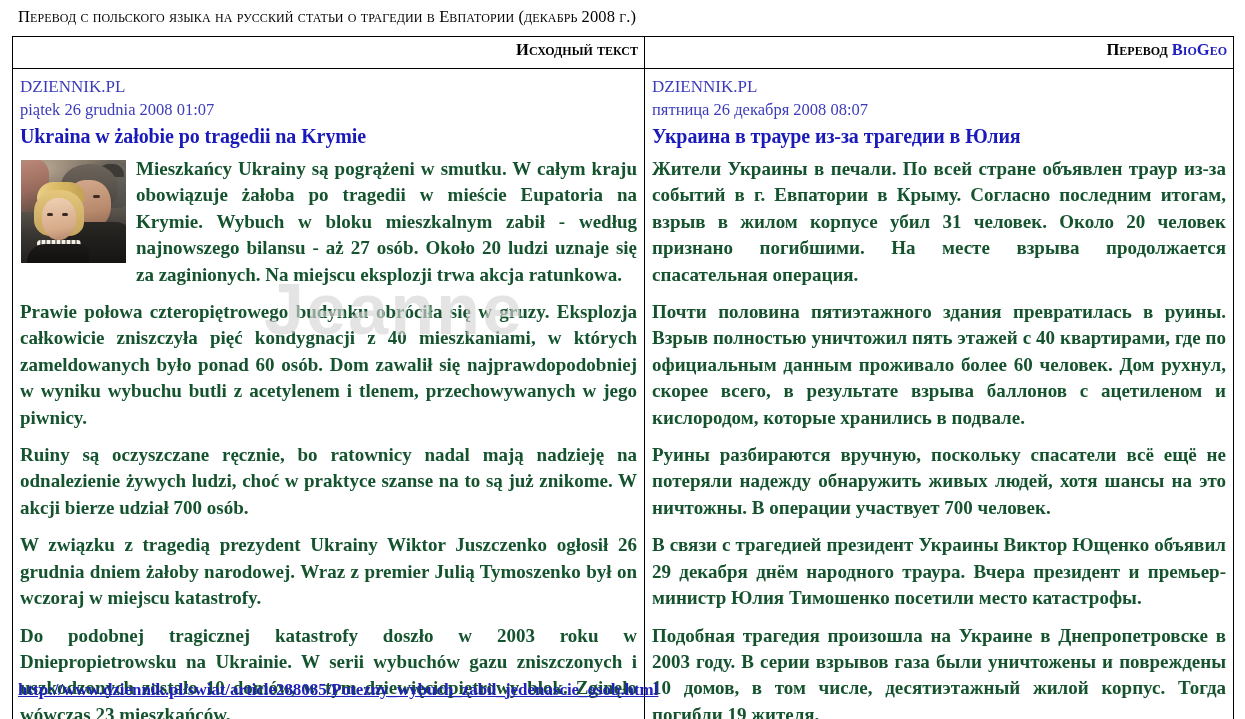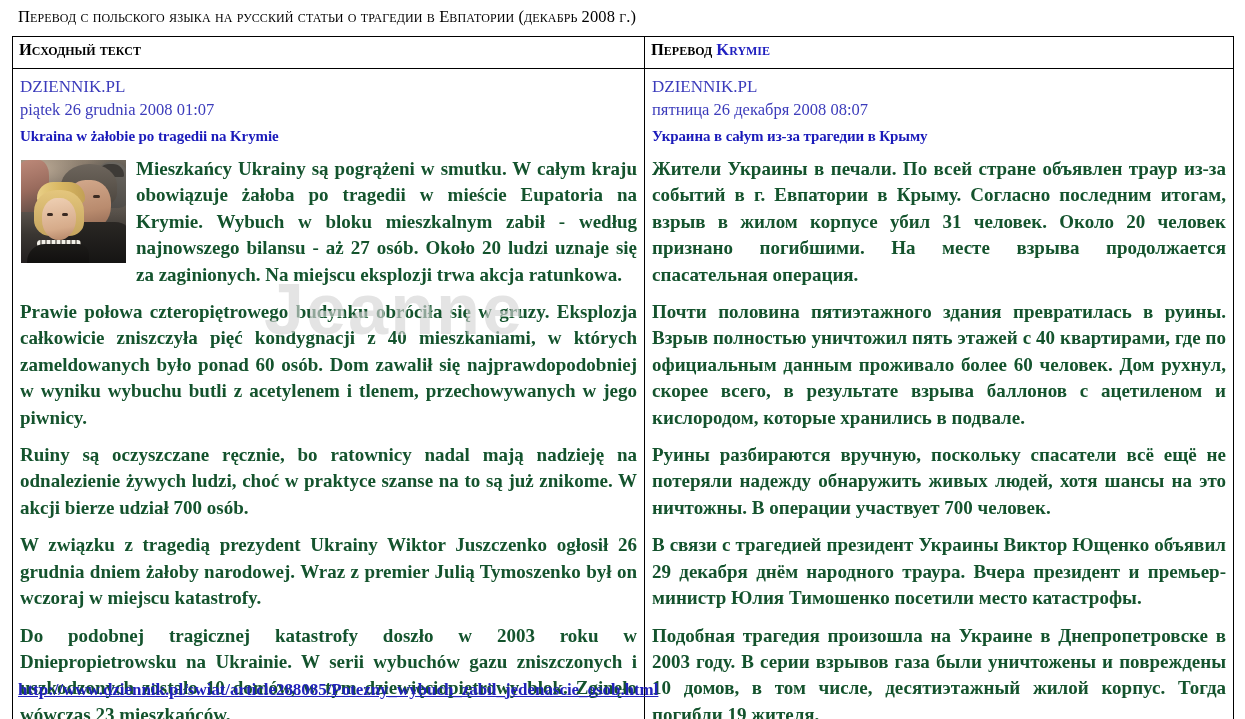--- a/index.html
+++ b/index.html
@@ -51,20 +51,21 @@
     border: 1px solid #000000;
     vertical-align: top;
     padding: 0;
   }
   .col-left  { width: 632px; }
   .col-right { width: 589px; }
 
   .hdr-cell {
     height: 26px;
     padding: 2px 6px 3px 6px !important;
+    text-align: right;
   }
   .hdr-text {
     font-size: 16.5px;
     font-weight: bold;
     font-variant: small-caps;
     line-height: 22px;
     white-space: nowrap;
   }
   .hdr-text .brand {
     color: #2020c0;
@@ -82,21 +83,21 @@
     color: #3b3bbb;
     margin: 2px 0 0 0;
   }
   .src-date {
     font-size: 16.5px;
     line-height: 23px;
     color: #3b3bbb;
     margin: 0;
   }
   .headline {
-    font-size: 15px;
+    font-size: 20px;
     line-height: 28px;
     font-weight: bold;
     color: #1a1aba;
     margin: 1px 0 6px 0;
     letter-spacing: -0.1px;
   }
 
   
   .para {
     font-size: 19px;
@@ -212,21 +213,21 @@
     <colgroup>
       <col class="col-left">
       <col class="col-right">
     </colgroup>
     <tbody>
       <tr>
         <td class="hdr-cell">
           <div class="hdr-text">Исходный текст</div>
         </td>
         <td class="hdr-cell">
-          <div class="hdr-text"><span>Перевод </span><span class="brand">Krymie</span></div>
+          <div class="hdr-text"><span>Перевод </span><span class="brand">BioGeo</span></div>
         </td>
       </tr>
 
       <tr>
 
         <td class="body-cell">
           <div class="src-name">DZIENNIK.PL</div>
           <div class="src-date">piątek 26 grudnia 2008 01:07</div>
           <div class="headline">Ukraina w żałobie po tragedii na Krymie</div>
 
@@ -254,21 +255,21 @@
 
           <div class="para">Prawie połowa czteropiętrowego budynku obróciła się w gruzy. Eksplozja całkowicie zniszczyła pięć kondygnacji z 40 mieszkaniami, w których zameldowanych było ponad 60 osób. Dom zawalił się najprawdopodobniej w wyniku wybuchu butli z acetylenem i tlenem, przechowywanych w jego piwnicy.</div>
           <div class="para">Ruiny są oczyszczane ręcznie, bo ratownicy nadal mają nadzieję na odnalezienie żywych ludzi, choć w praktyce szanse na to są już znikome. W akcji bierze udział 700 osób.</div>
           <div class="para">W związku z tragedią prezydent Ukrainy Wiktor Juszczenko ogłosił 26 grudnia dniem żałoby narodowej. Wraz z premier Julią Tymoszenko był on wczoraj w miejscu katastrofy.</div>
           <div class="para last">Do podobnej tragicznej katastrofy doszło w 2003 roku w Dniepropietrowsku na Ukrainie. W serii wybuchów gazu zniszczonych i uszkodzonych zostało 10 domów, w tym dziewięciopiętrowy blok. Zginęło wówczas 23 mieszkańców.</div>
         </td>
 
         <td class="body-cell">
           <div class="src-name">DZIENNIK.PL</div>
           <div class="src-date">пятница 26 декабря 2008 08:07</div>
-          <div class="headline">Украина в całym из-за трагедии в Крыму</div>
+          <div class="headline">Украина в трауре из-за трагедии в Юлия</div>
 
           <div class="para">Жители Украины в печали. По всей стране объявлен траур из-за событий в г. Евпатории в Крыму. Согласно последним итогам, взрыв в жилом корпусе убил 31 человек. Около 20 человек признано погибшими. На месте взрыва продолжается спасательная операция.</div>
           <div class="para">Почти половина пятиэтажного здания превратилась в руины. Взрыв полностью уничтожил пять этажей с 40 квартирами, где по официальным данным проживало более 60 человек. Дом рухнул, скорее всего, в результате взрыва баллонов с ацетиленом и кислородом, которые хранились в подвале.</div>
           <div class="para">Руины разбираются вручную, поскольку спасатели всё ещё не потеряли надежду обнаружить живых людей, хотя шансы на это ничтожны. В операции участвует 700 человек.</div>
           <div class="para">В связи с трагедией президент Украины Виктор Ющенко объявил 29 декабря днём народного траура. Вчера президент и премьер-министр Юлия Тимошенко посетили место катастрофы.</div>
           <div class="para last">Подобная трагедия произошла на Украине в Днепропетровске в 2003 году. В серии взрывов газа были уничтожены и повреждены 10 домов, в том числе, десятиэтажный жилой корпус. Тогда погибли 19 жителя.</div>
         </td>
       </tr>
 
       <tr>

